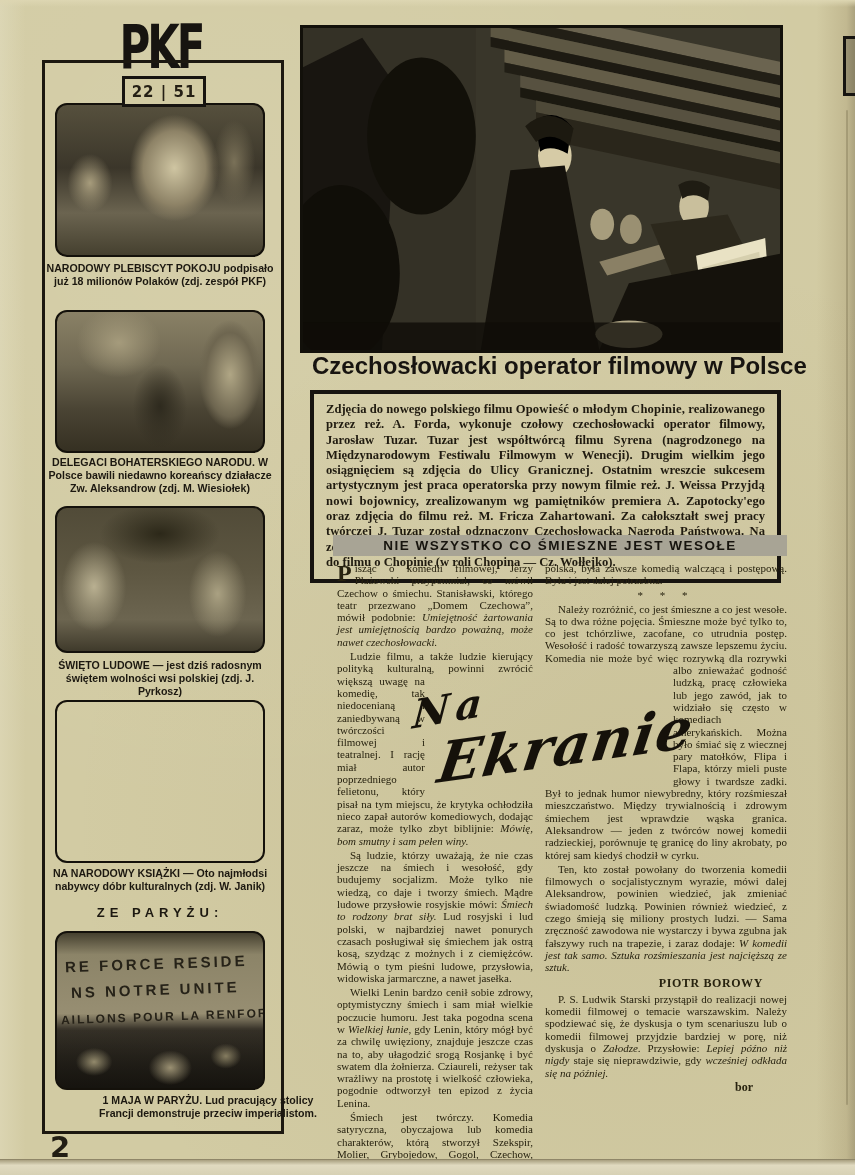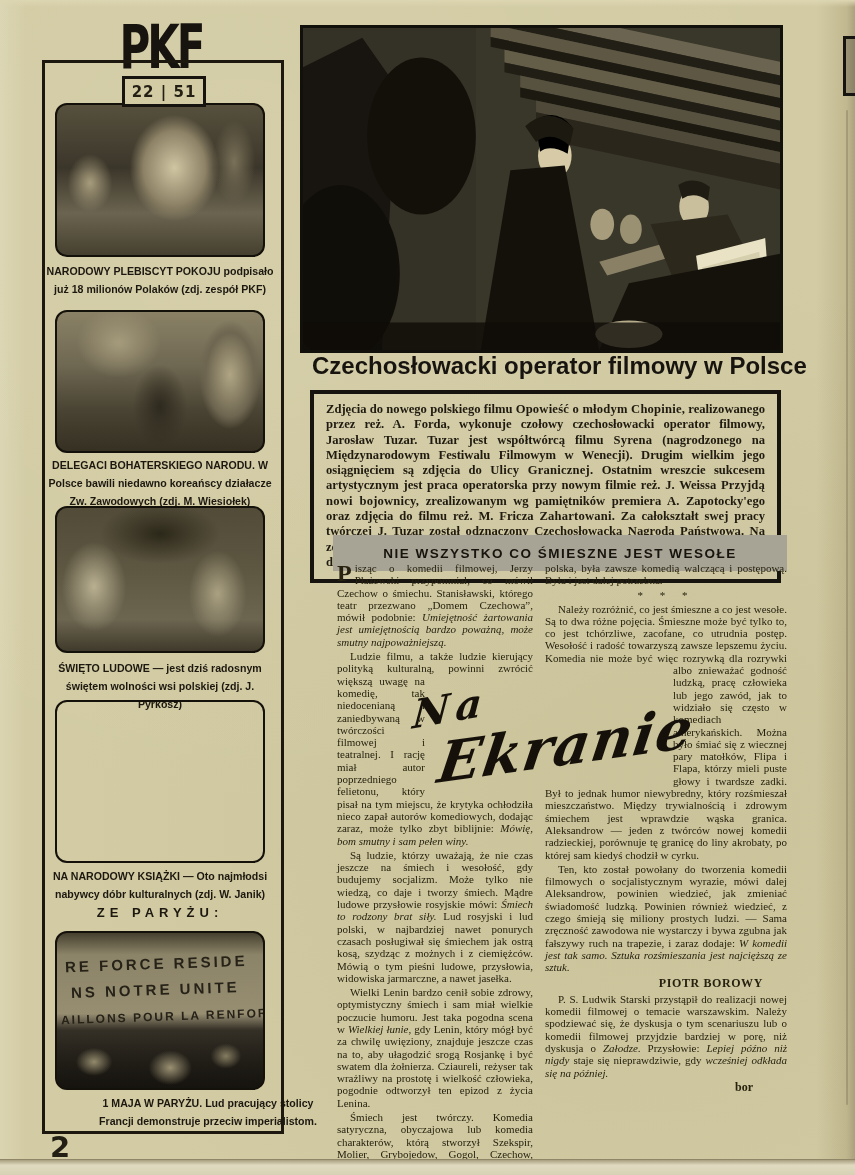--- a/index.html
+++ b/index.html
@@ -54,39 +54,39 @@
   .banner-line{position:absolute;font-family:"Liberation Sans",sans-serif;font-weight:bold;color:#262218;transform:rotate(-2deg);letter-spacing:3px;white-space:nowrap;}
   .bl-0{left:8px;top:22px;font-size:15px;}
   .bl-1{left:14px;top:48px;font-size:15px;}
   .bl-2{left:4px;top:76px;font-size:12px;letter-spacing:2px;}
   .ph-5 .crowd{position:absolute;left:0;bottom:0;width:100%;height:58px;background:
     radial-gradient(ellipse 26px 20px at 18% 55%, #938a6c 0%, rgba(0,0,0,0) 70%),
     radial-gradient(ellipse 30px 24px at 55% 65%, #9a9072 0%, rgba(0,0,0,0) 72%),
     radial-gradient(ellipse 22px 18px at 82% 45%, #857c60 0%, rgba(0,0,0,0) 70%),
     linear-gradient(180deg, rgba(20,18,12,.1), rgba(15,13,9,.65));}
   .cap{position:absolute;left:46px;width:228px;text-align:center;font-family:"Liberation Sans",sans-serif;
-    font-weight:bold;font-size:10.6px;line-height:18px;color:#1c1810;}
+    font-weight:bold;font-size:10.6px;line-height:13px;color:#1c1810;}
   .cap-1{top:262px;} .cap-2{top:456px;} .cap-3{top:659px;} .cap-4{top:867px;} .cap-5{top:1094px;padding-left:48px;}
   .world-heading{position:absolute;left:46px;top:905px;width:228px;text-align:center;
     font-family:"Liberation Sans",sans-serif;font-weight:bold;font-size:13px;letter-spacing:5px;color:#1c1810;}
   .page-number{position:absolute;left:50px;top:1130px;font-family:"DejaVu Sans",sans-serif;font-weight:bold;font-size:29px;color:#221e14;}
 
   
   .film-still{position:absolute;left:300px;top:25px;width:483px;height:328px;border:3px solid #12100a;box-sizing:border-box;background:#3a3729;}
   .film-still svg{display:block;width:100%;height:100%;}
   .headline-row{position:absolute;left:303px;top:352px;width:482px;display:flex;align-items:center;gap:9px;}
   .headline-rule{height:4px;background:#171410;flex:1;}
   .headline-text{font-family:"Liberation Sans",sans-serif;font-weight:bold;font-size:24px;letter-spacing:0px;color:#171410;white-space:nowrap;}
   .intro-box{position:absolute;left:310px;top:390px;width:471px;box-sizing:border-box;border:4px solid #171410;
     padding:8px 12px 9px;background:rgba(255,255,255,.03);
     font-family:"Liberation Serif",serif;font-weight:bold;font-size:12.6px;line-height:15.3px;text-align:justify;color:#201b10;}
   .intro-box .rs-b{letter-spacing:.2px;margin-top:48px;}
 
   
-  .article-bar{position:absolute;left:333px;top:535px;width:454px;height:36px;background:#a8a495;
+  .article-bar{position:absolute;left:333px;top:535px;width:454px;height:21px;background:#a8a495;
     display:flex;align-items:center;justify-content:center;
     font-family:"Liberation Sans",sans-serif;font-weight:bold;font-size:13.5px;letter-spacing:1.5px;color:#17140e;}
   .columns{position:absolute;left:337px;top:562px;width:450px;display:flex;gap:12px;}
   .col{text-align:justify;font-size:11px;line-height:12.3px;color:#27220f;}
   .col-l{width:196px;} .col-r{width:242px;}
   .col p{margin:0 0 2px 0;}
   .col p.ind{text-indent:13px;}
   .rs-b{font-weight:bold;} .rs-i{font-style:italic;}
   .rs-dc{float:left;font-size:24px;line-height:20px;font-weight:bold;padding:1px 3px 0 0;}
   .gap{display:block;}
@@ -111,21 +111,21 @@
 
   <div class="pkf-logo">PKF</div>
   <div class="issue-badge">22 | 51</div>
 
   <div class="side-frame"></div>
 
   <div class="ph ph-1"></div>
   <div class="cap cap-1">NARODOWY PLEBISCYT POKOJU podpisało już 18 milionów Polaków (zdj. zespół PKF)</div>
 
   <div class="ph ph-2"></div>
-  <div class="cap cap-2">DELEGACI BOHATERSKIEGO NARODU. W Polsce bawili niedawno koreańscy działacze Zw. Zawodowych (zdj. M. Wiesiołek)</div>
+  <div class="cap cap-2">DELEGACI BOHATERSKIEGO NARODU. W Polsce bawili niedawno koreańscy działacze Zw. Aleksandrow (zdj. M. Wiesiołek)</div>
 
   <div class="ph ph-3"></div>
   <div class="cap cap-3">ŚWIĘTO LUDOWE — jest dziś radosnym świętem wolności wsi polskiej (zdj. J. Pyrkosz)</div>
 
   <div class="ph ph-4"></div>
   <div class="cap cap-4">NA NARODOWY KSIĄŻKI — Oto najmłodsi nabywcy dóbr kulturalnych (zdj. W. Janik)</div>
 
   <div class="world-heading">ZE PARYŻU:</div>
 
   <div class="ph ph-5">
@@ -180,21 +180,21 @@
     <div class="headline-text">Czechosłowacki operator filmowy w Polsce</div>
     <div class="headline-rule"></div>
   </div>
 
   <div class="intro-box"><span>Zdjęcia do nowego polskiego filmu </span><span class="rs-b">Opowieść o młodym Chopinie,</span><span> realizowanego przez reż. A. Forda, wykonuje czołowy czechosłowacki operator filmowy, Jarosław Tuzar. Tuzar jest współtwórcą filmu </span><span class="rs-b">Syrena</span><span> (nagrodzonego na Międzynarodowym Festiwalu Filmowym w Wenecji). Drugim wielkim jego osiągnięciem są zdjęcia do </span><span class="rs-b">Ulicy Granicznej.</span><span> Ostatnim wreszcie sukcesem artystycznym jest praca operatorska przy nowym filmie reż. J. Weissa </span><span class="rs-b">Przyjdą nowi bojownicy,</span><span> zrealizowanym wg pamiętników premiera A. Zapotocky'ego oraz zdjęcia do filmu reż. M. Fricza </span><span class="rs-b">Zahartowani.</span><span> Za całokształt swej pracy twórczej J. Tuzar został odznaczony Czechosłowacką Nagrodą Państwową. Na zdjęciu: J. Tuzar (z prawej) dokonuje pomiaru światła w czasie nakręcania zdjęć do filmu o Chopinie (w roli Chopina — Cz. Wołłejko).</span></div>
 
   <div class="article-bar">NIE WSZYSTKO CO ŚMIESZNE JEST WESOŁE</div>
 
   <div class="columns">
     <div class="col col-l">
-      <p><span class="rs-dc">P</span><span>isząc o komedii filmowej, Jerzy Płażewski przypomniał, co mówił Czechow o śmiechu. Stanisławski, którego teatr przezwano „Domem Czechowa”, mówił podobnie: </span><span class="rs-i">Umiejętność żartowania jest umiejętnością bardzo poważną, może smutny najpoważniejszą.</span></p>
+      <p><span class="rs-dc">P</span><span>isząc o komedii filmowej, Jerzy Płażewski przypomniał, co mówił Czechow o śmiechu. Stanisławski, którego teatr przezwano „Domem Czechowa”, mówił podobnie: </span><span class="rs-i">Umiejętność żartowania jest umiejętnością bardzo poważną, może nawet czechosłowacki.</span></p>
       <p class="ind"><span>Ludzie filmu, a także ludzie kierujący polityką kulturalną, powinni zwrócić większą </span><span class="gap gap-right"></span><span>uwagę na komedię, tak niedocenianą i zaniedbywaną w twórczości filmowej i teatralnej. I rację miał autor poprzedniego felietonu, który pisał na tym miejscu, że krytyka ochłodziła nieco zapał autorów komediowych, dodając zaraz, może tylko zbyt biblijnie: </span><span class="rs-i">Mówię, bom smutny i sam pełen winy.</span></p>
       <p class="ind"><span>Są ludzie, którzy uważają, że nie czas jeszcze na śmiech i wesołość, gdy budujemy socjalizm. Może tylko nie wiedzą, co daje i tworzy śmiech. Mądre ludowe przysłowie rosyjskie mówi: </span><span class="rs-i">Śmiech to rodzony brat siły.</span><span> Lud rosyjski i lud polski, w najbardziej nawet ponurych czasach posługiwał się śmiechem jak ostrą kosą, szydząc z możnych i z ciemiężców. Mówią o tym pieśni ludowe, przysłowia, widowiska jarmarczne, a nawet jasełka.</span></p>
       <p class="ind"><span>Wielki Lenin bardzo cenił sobie zdrowy, optymistyczny śmiech i sam miał wielkie poczucie humoru. Jest taka pogodna scena w </span><span class="rs-i">Wielkiej łunie</span><span>, gdy Lenin, który mógł być za chwilę uwięziony, znajduje jeszcze czas na to, aby ułagodzić srogą Rosjankę i być swatem dla żołnierza. Cziaureli, reżyser tak wrażliwy na prostotę i wielkość człowieka, pogodnie odtworzył ten epizod z życia Lenina.</span></p>
       <p class="ind"><span>Śmiech jest twórczy. Komedia satyryczna, obyczajowa lub komedia charakterów, którą stworzył Szekspir, Molier, Grybojedow, Gogol, Czechow, Ostrowski, u nas Fredro i Za-</span></p>
     </div>
     <div class="col col-r">
       <p><span>polska, była zawsze komedią walczącą i postępową. Była i jest dalej potrzebna.</span></p>
       <div class="separator">* * *</div>
       <p class="ind"><span>Należy rozróżnić, co jest śmieszne a co jest wesołe. Są to dwa różne pojęcia. Śmieszne może być tylko to, co jest tchórzliwe, zacofane, co utrudnia postęp. Wesołość i radość towarzyszą zawsze lepszemu życiu. Komedia nie może być więc rozrywką dla rozrywki </span><span class="gap gap-left"></span><span>albo znieważać godność ludzką, pracę człowieka lub jego zawód, jak to widziało się często w komediach amerykańskich. Można było śmiać się z wiecznej pary matołków, Flipa i Flapa, którzy mieli puste głowy i twardsze zadki. Był to jednak humor niewybredny, który rozśmieszał mieszczaństwo. Między trywialnością i zdrowym śmiechem jest wprawdzie wąska granica. Aleksandrow — jeden z twórców nowej komedii radzieckiej, porównuje tę granicę do liny akrobaty, po której sam kiedyś chodził w cyrku.</span></p>
       <p class="ind"><span>Ten, kto został powołany do tworzenia komedii filmowych o socjalistycznym wyrazie, mówi dalej Aleksandrow, powinien wiedzieć, jak zmieniać świadomość ludzką. Powinien również wiedzieć, z czego śmieją się miliony prostych ludzi. — Sama zręczność zawodowa nie wystarczy i bywa zgubna jak fałszywy ruch na trapezie, i zaraz dodaje: </span><span class="rs-i">W komedii jest tak samo. Sztuka rozśmieszania jest najcięższą ze sztuk.</span></p>

